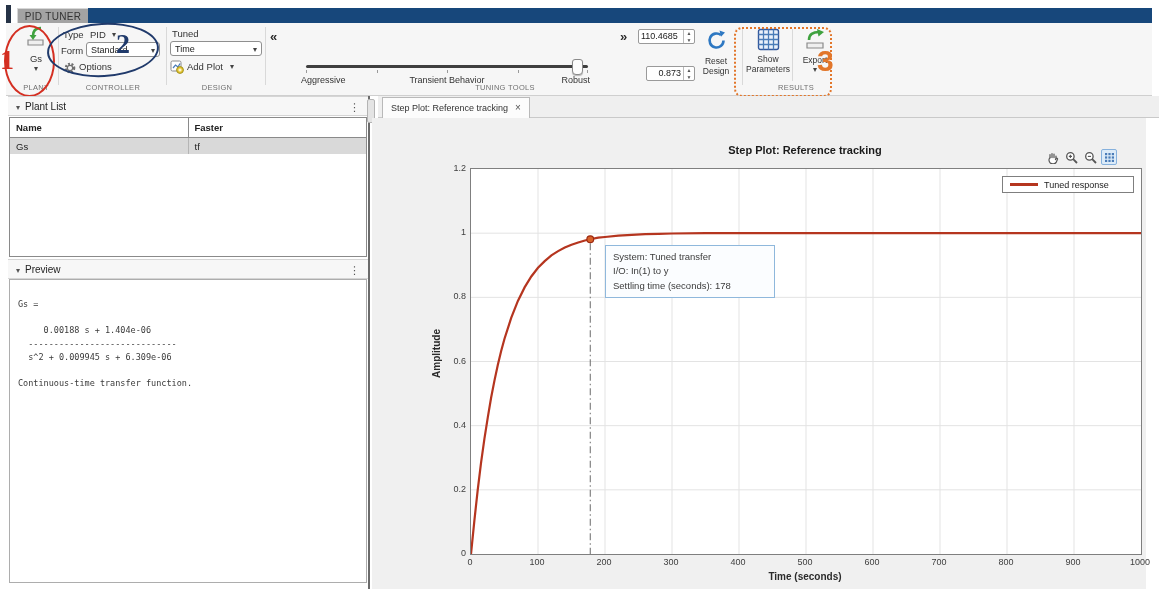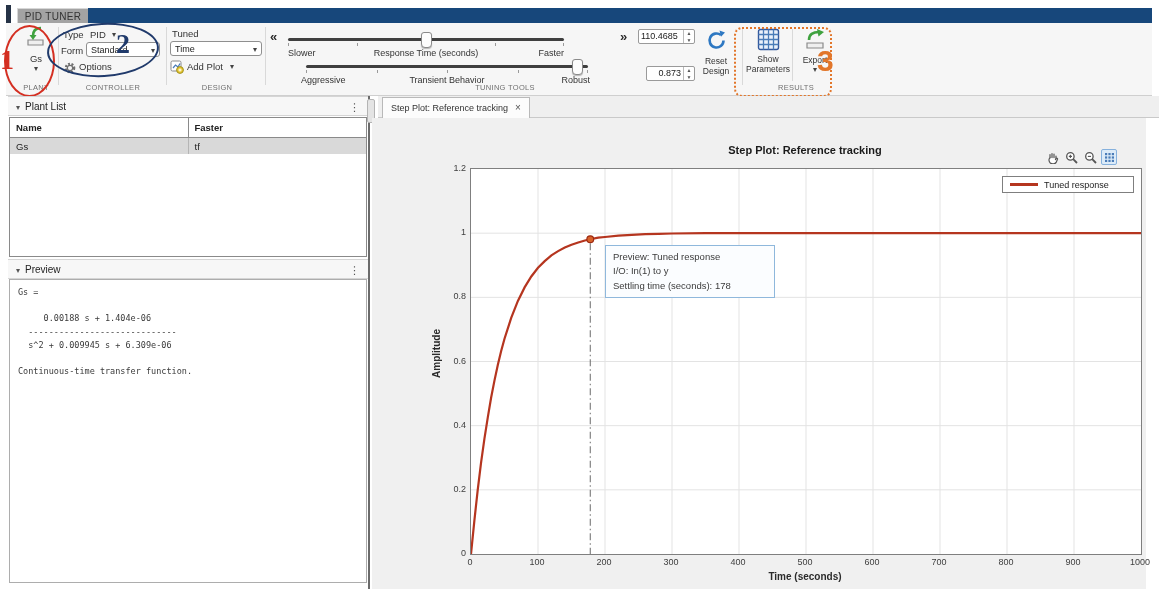--- a/index.html
+++ b/index.html
@@ -43,21 +43,21 @@
     font-size:10px;color:#222;line-height:20px;box-sizing:border-box;}
   .panel-header .tri{font-size:8px;color:#555;margin:0 5px 0 8px;}
   .panel-header .dots{position:absolute;right:8px;top:0;font-size:11px;color:#555;cursor:pointer;}
   #plant-table{left:9px;top:117px;width:358px;height:140px;background:#fff;border:1px solid #8a8a8a;box-sizing:border-box;font-size:9.5px;}
   #plant-table table{border-collapse:collapse;width:100%;}
   #plant-table th{font-weight:bold;text-align:left;padding:3px 6px;border-bottom:1px solid #8a8a8a;border-right:1px solid #8a8a8a;height:13px;}
   #plant-table th:last-child{border-right:none;}
   #plant-table td{padding:2.5px 6px;border-right:1px solid #b5b5b5;background:#d9d9d9;}
   #plant-table td:last-child{border-right:none;}
   #preview-box{left:9px;top:279px;width:358px;height:304px;background:#fff;border:1px solid #adadad;box-sizing:border-box;overflow:hidden;}
-  #preview-box pre{margin:6px 0 0 8px;font-family:"DejaVu Sans Mono",monospace;font-size:8.5px;line-height:1.55;color:#3a3a3a;white-space:pre;}
+  #preview-box pre{margin:18px 0 0 8px;font-family:"DejaVu Sans Mono",monospace;font-size:8.5px;line-height:1.55;color:#3a3a3a;white-space:pre;}
   #v-divider{left:368px;top:96px;width:2px;height:493px;background:#6b6b6b;}
   #splitter-handle{left:367px;top:99px;width:8px;height:24px;background:#e4e4e4;border:1px solid #b4b4b4;border-radius:2px;box-sizing:border-box;}
   
   #doc-tabstrip{left:378px;top:96px;width:848px;height:22px;background:#efefef;border-bottom:1px solid #c9c9c9;box-sizing:border-box;}
   #plot-tab{position:absolute;left:4px;top:1px;height:21px;background:#fcfcfc;border:1px solid #b9b9b9;border-bottom:none;
     font-size:9px;color:#333;line-height:20px;padding:0 8px;box-sizing:border-box;}
   #plot-tab .close{margin-left:7px;color:#555;font-size:10px;}
   #plot-canvas{left:372px;top:118px;width:774px;height:471px;background:#f0f0f0;}
   #plot-title{position:absolute;left:98px;top:26px;width:670px;text-align:center;font-size:11px;font-weight:bold;color:#1a1a1a;}
   #axes{position:absolute;left:98px;top:50px;width:670px;height:385px;background:#fff;border:1px solid #7f7f7f;box-sizing:content-box;}
@@ -129,32 +129,20 @@
       <circle cx="10" cy="10" r="3.4" fill="#e8c832" stroke="#a09020"></circle>
       <path d="M10 8.4 v3.2 M8.4 10 h3.2" stroke="#fff" stroke-width="1.1"></path>
     </svg>
   </span>
   <span class="abs rib-text" style="left:181px;top:38px;">Add Plot</span>
   <span class="abs caret" style="left:224px;top:39px;">▾</span>
   <div class="sec-label" style="left:166px;width:90px;">DESIGN</div>
   <div class="rib-divider" style="left:259px;"></div>
 
   <span class="abs chev" style="left:264px;top:6px;">«</span>
-  <div class="slider" style="left:282px;top:9px;width:276px;">
-    <div class="track"></div>
-    <div class="stick" style="left:0%;"></div>
-      <div class="stick" style="left:25%;"></div>
-    <div class="stick" style="left:50%;"></div>
-      <div class="stick" style="left:75%;"></div>
-      <div class="stick" style="left:99.6%;"></div>
-    <div class="thumb" id="thumb1" style="left: calc(50% - 5px);"></div>
-    <span class="lab" style="left:0;">Slower</span>
-    <span class="lab" style="left:50%;transform:translateX(-50%);">Response Time (seconds)</span>
-    <span class="lab" style="right:0;">Faster</span>
-  </div>
   <div class="slider" style="left:300px;top:36px;width:282px;">
     <div class="track"></div>
     <div class="stick" style="left:0%;"></div>
       <div class="stick" style="left:25%;"></div>
     <div class="stick" style="left:50%;"></div>
       <div class="stick" style="left:75%;"></div>
       <div class="stick" style="left:99.6%;"></div>
     <div class="thumb" id="thumb2" style="left: calc(96% - 5px);"></div>
     <span class="lab" style="left:-5px;">Aggressive</span>
     <span class="lab" style="left:50%;transform:translateX(-50%);">Transient Behavior</span>
@@ -329,21 +317,21 @@
 
   <div id="ylabel">Amplitude</div>
   <div id="xlabel">Time (seconds)</div>
 
   <div id="legend">
     <span class="swatch" style="background: rgb(181, 53, 31);"></span>
     <span class="lab">Tuned response</span>
   </div>
 
   <div id="tooltip">
-    <div>Preview: Tuned response</div>
+    <div>System: Tuned transfer</div>
     <div>I/O: In(1) to y</div>
     <div>Settling time (seconds): 178</div>
   </div>
 <div class="xtick" style="left: 98px;">0</div>
     <div class="xtick" style="left: 165px;">100</div>
     <div class="xtick" style="left: 232px;">200</div>
     <div class="xtick" style="left: 299px;">300</div>
     <div class="xtick" style="left: 366px;">400</div>
     <div class="xtick" style="left: 433px;">500</div>
     <div class="xtick" style="left: 500px;">600</div>

